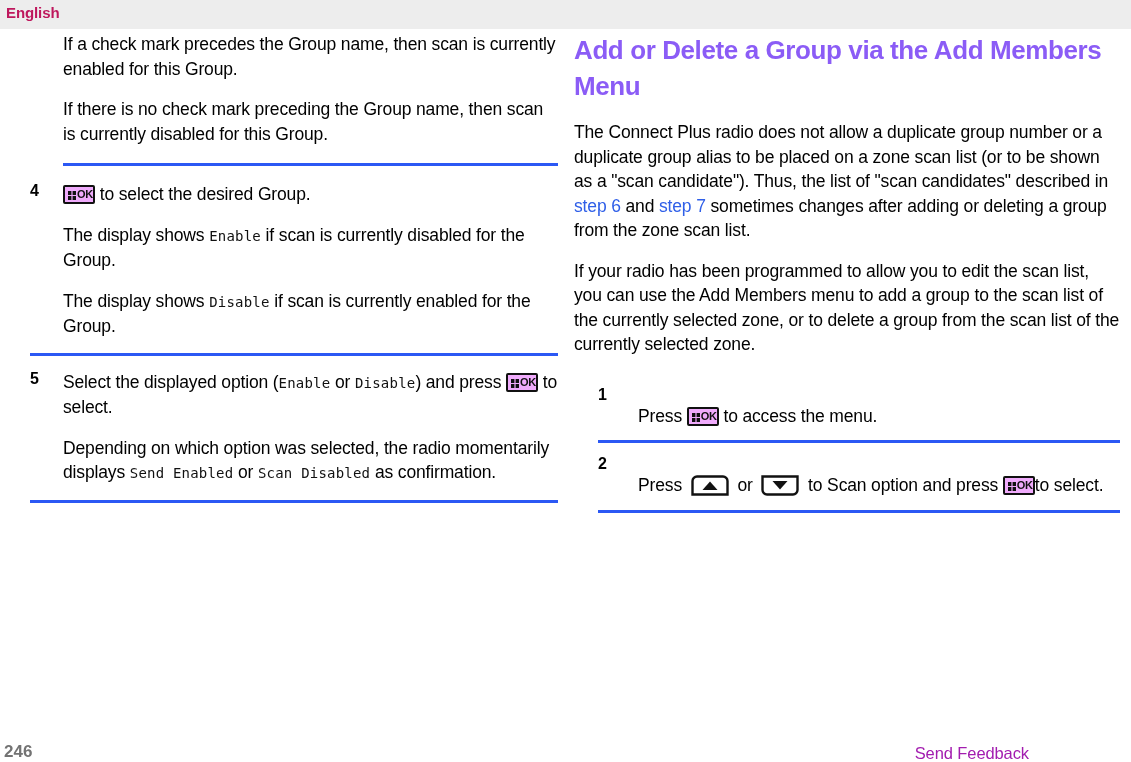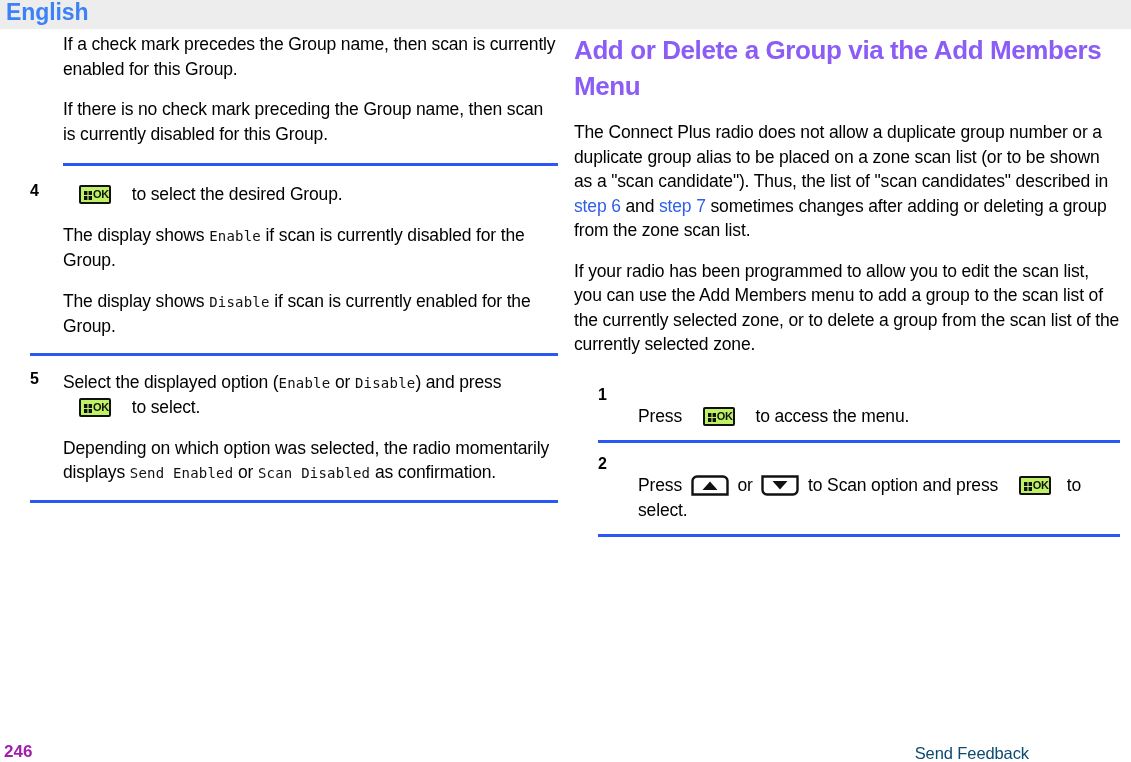--- a/index.html
+++ b/index.html
@@ -21,23 +21,23 @@
   
   .header-bar {
     position: absolute;
     left: 0; top: 0;
     width: 1131px; height: 29px;
     background: #ededed;
   }
   .header-lang {
     position: absolute;
     left: 6px; top: 0px;
-    font-size: 23px;
-    font-weight: bold;
-    color: #3b82f6;
+    font-size: 15px;
+    font-weight: bold;
+    color: #be185d;
     letter-spacing: -0.1px;
     line-height: 25px;
     text-align: center;
   }
 
   
   .col {
     position: absolute;
     top: 32px;
     width: 546px;
@@ -111,24 +111,24 @@
     padding-left: 64px;
   }
 
   
   .key-ok {
     display: inline-block;
     position: relative;
     width: 32px;
     height: 19px;
     vertical-align: -4px;
-    margin: 0 16px;
+    margin: 0 0;
     border: 2px solid #111;
     border-radius: 2px;
-    background: #bef264;
+    background: #f0abfc;
   }
   .key-ok .k-grid {
     position: absolute;
     left: 3px; top: 4px;
     width: 8px; height: 9px;
   }
   .key-ok .k-ok {
     position: absolute;
     left: 12px; top: 1px;
     font-size: 11px;
@@ -148,28 +148,28 @@
     margin: 0 4px;
   }
   .key-arrow svg { display: block; }
 
   
   .footer-page {
     position: absolute;
     left: 4px; top: 742px;
     font-size: 17px;
     font-weight: bold;
-    color: #a21caf;
+    color: #737373;
     letter-spacing: 0px;
   }
   .footer-feedback {
     position: absolute;
     right: 102px; top: 744px;
     font-size: 16.5px;
-    color: #0c4a6e;
+    color: #a21caf;
     letter-spacing: -0.1px;
   }
 
   
   .h-title {
     margin: 0;
     font-size: 26px;
     font-weight: bold;
     line-height: 36px;
     color: #8b5cf6;

